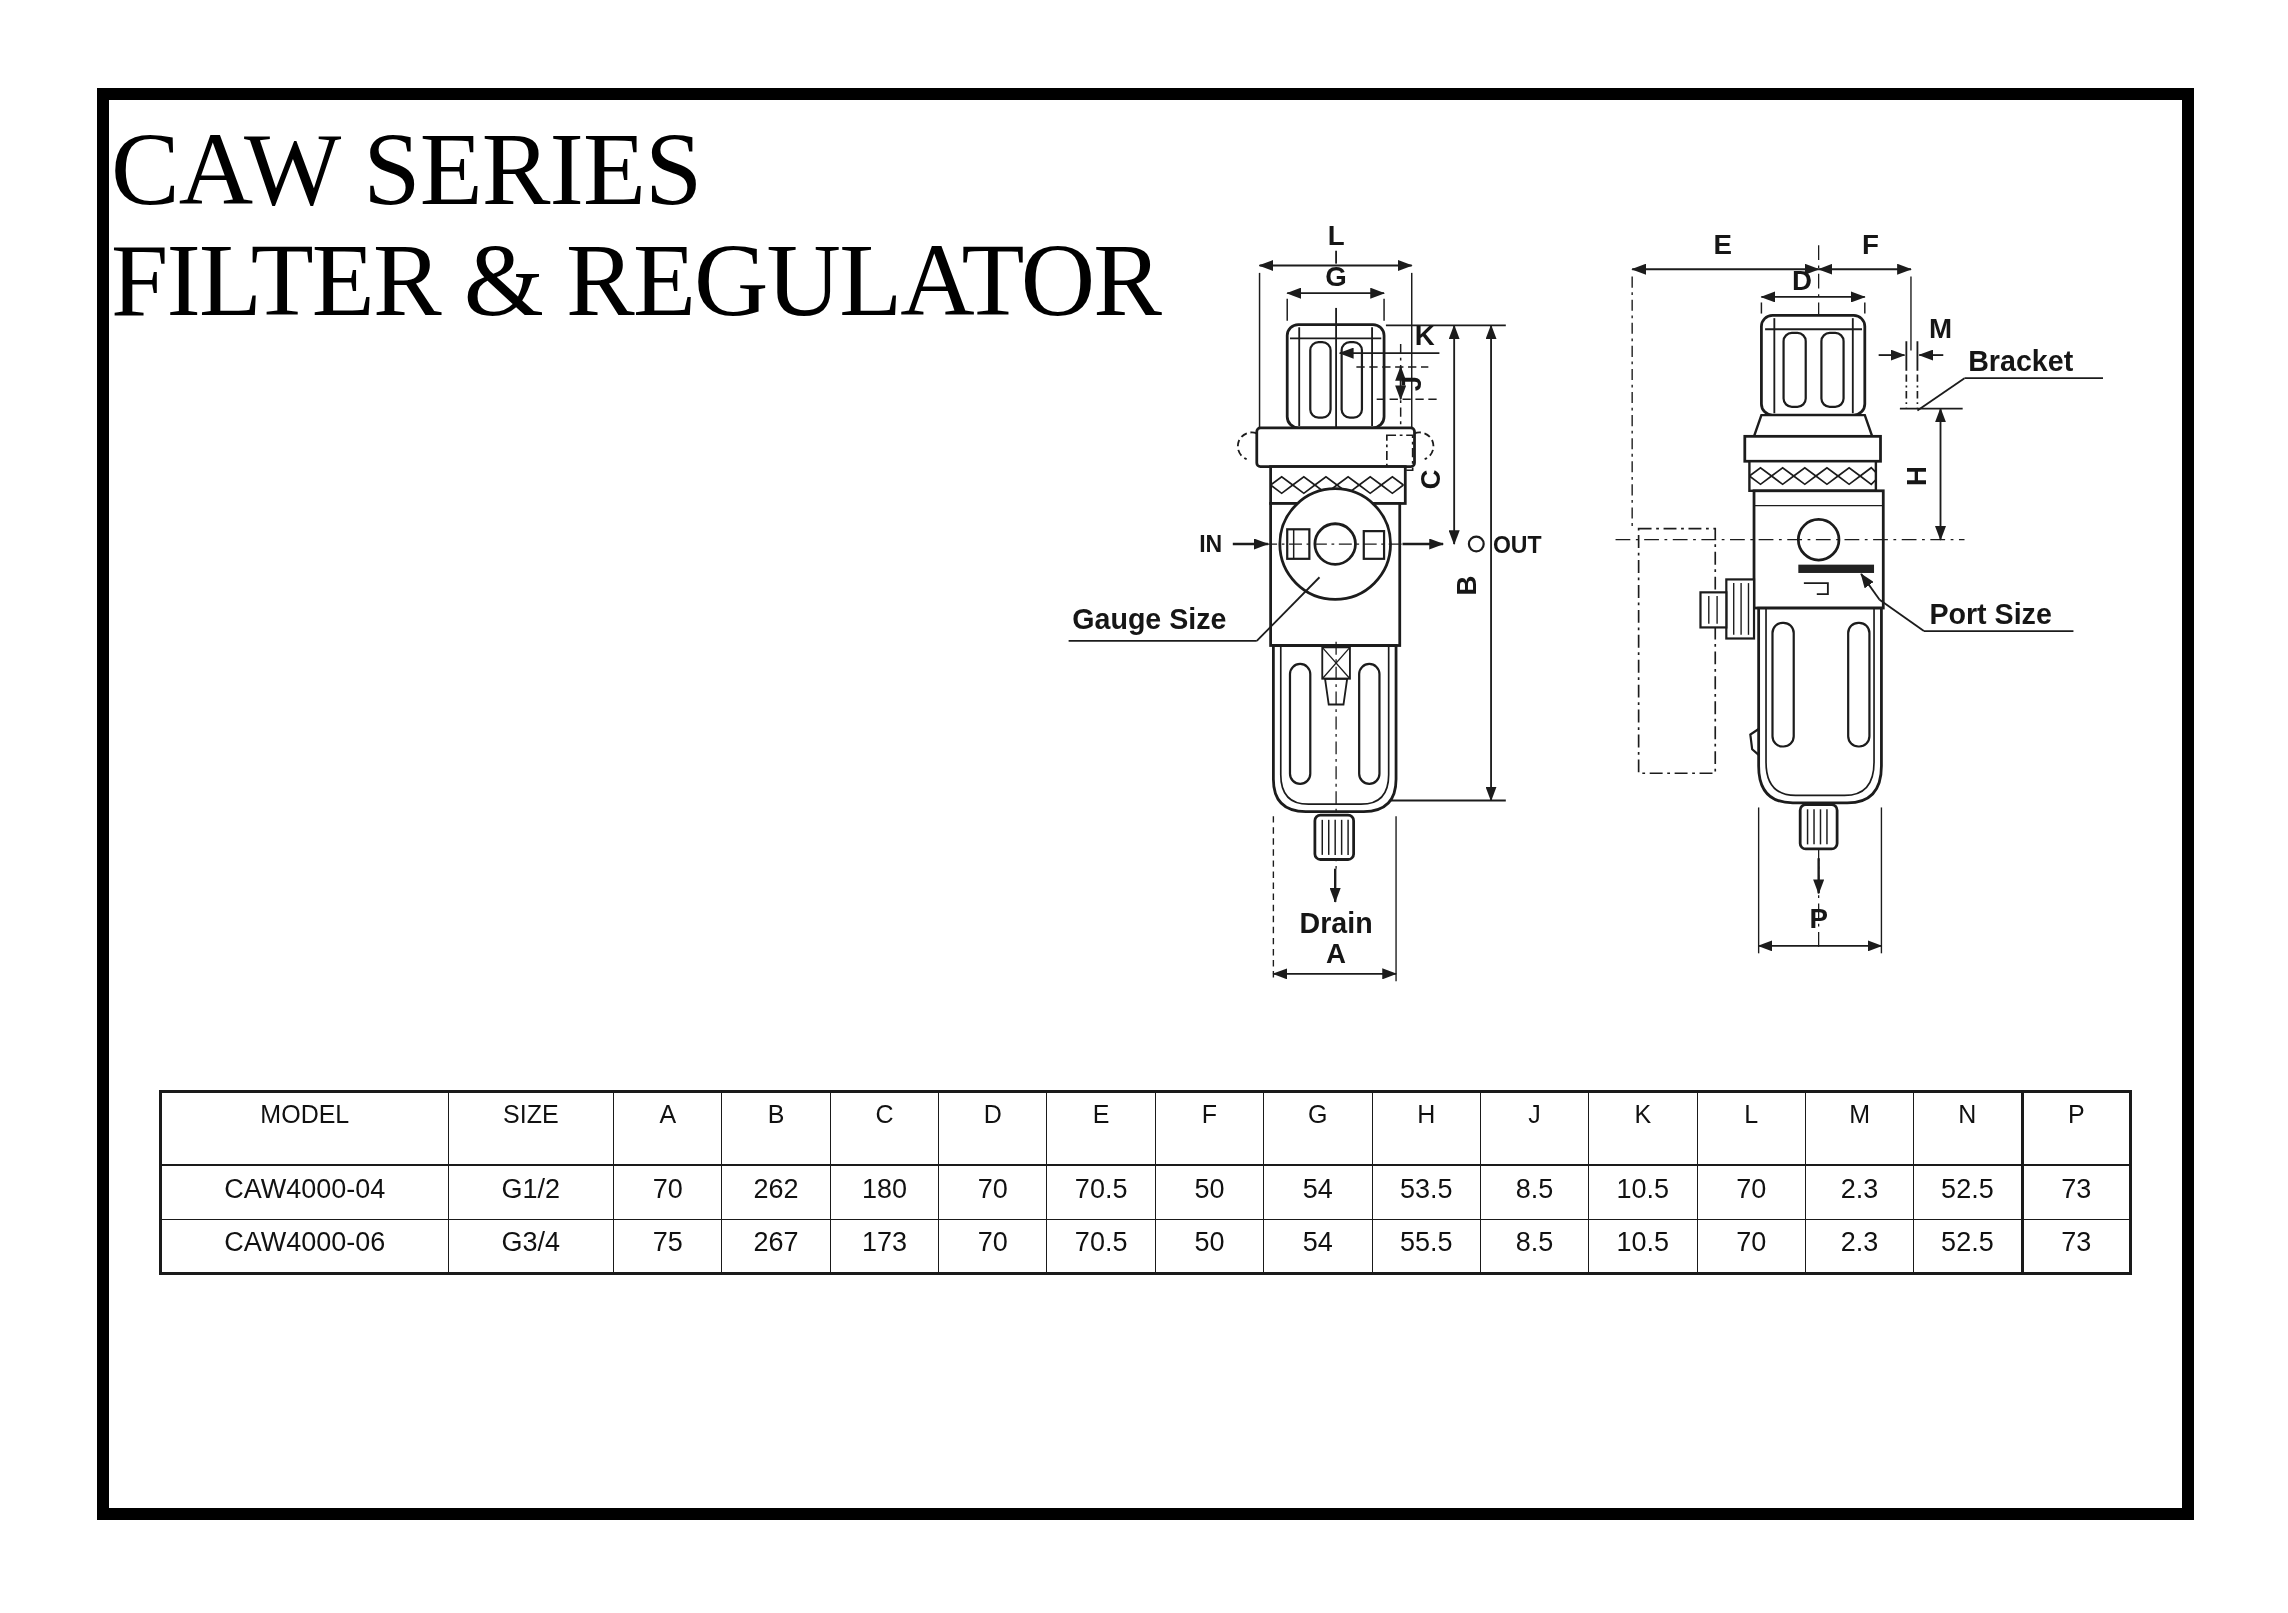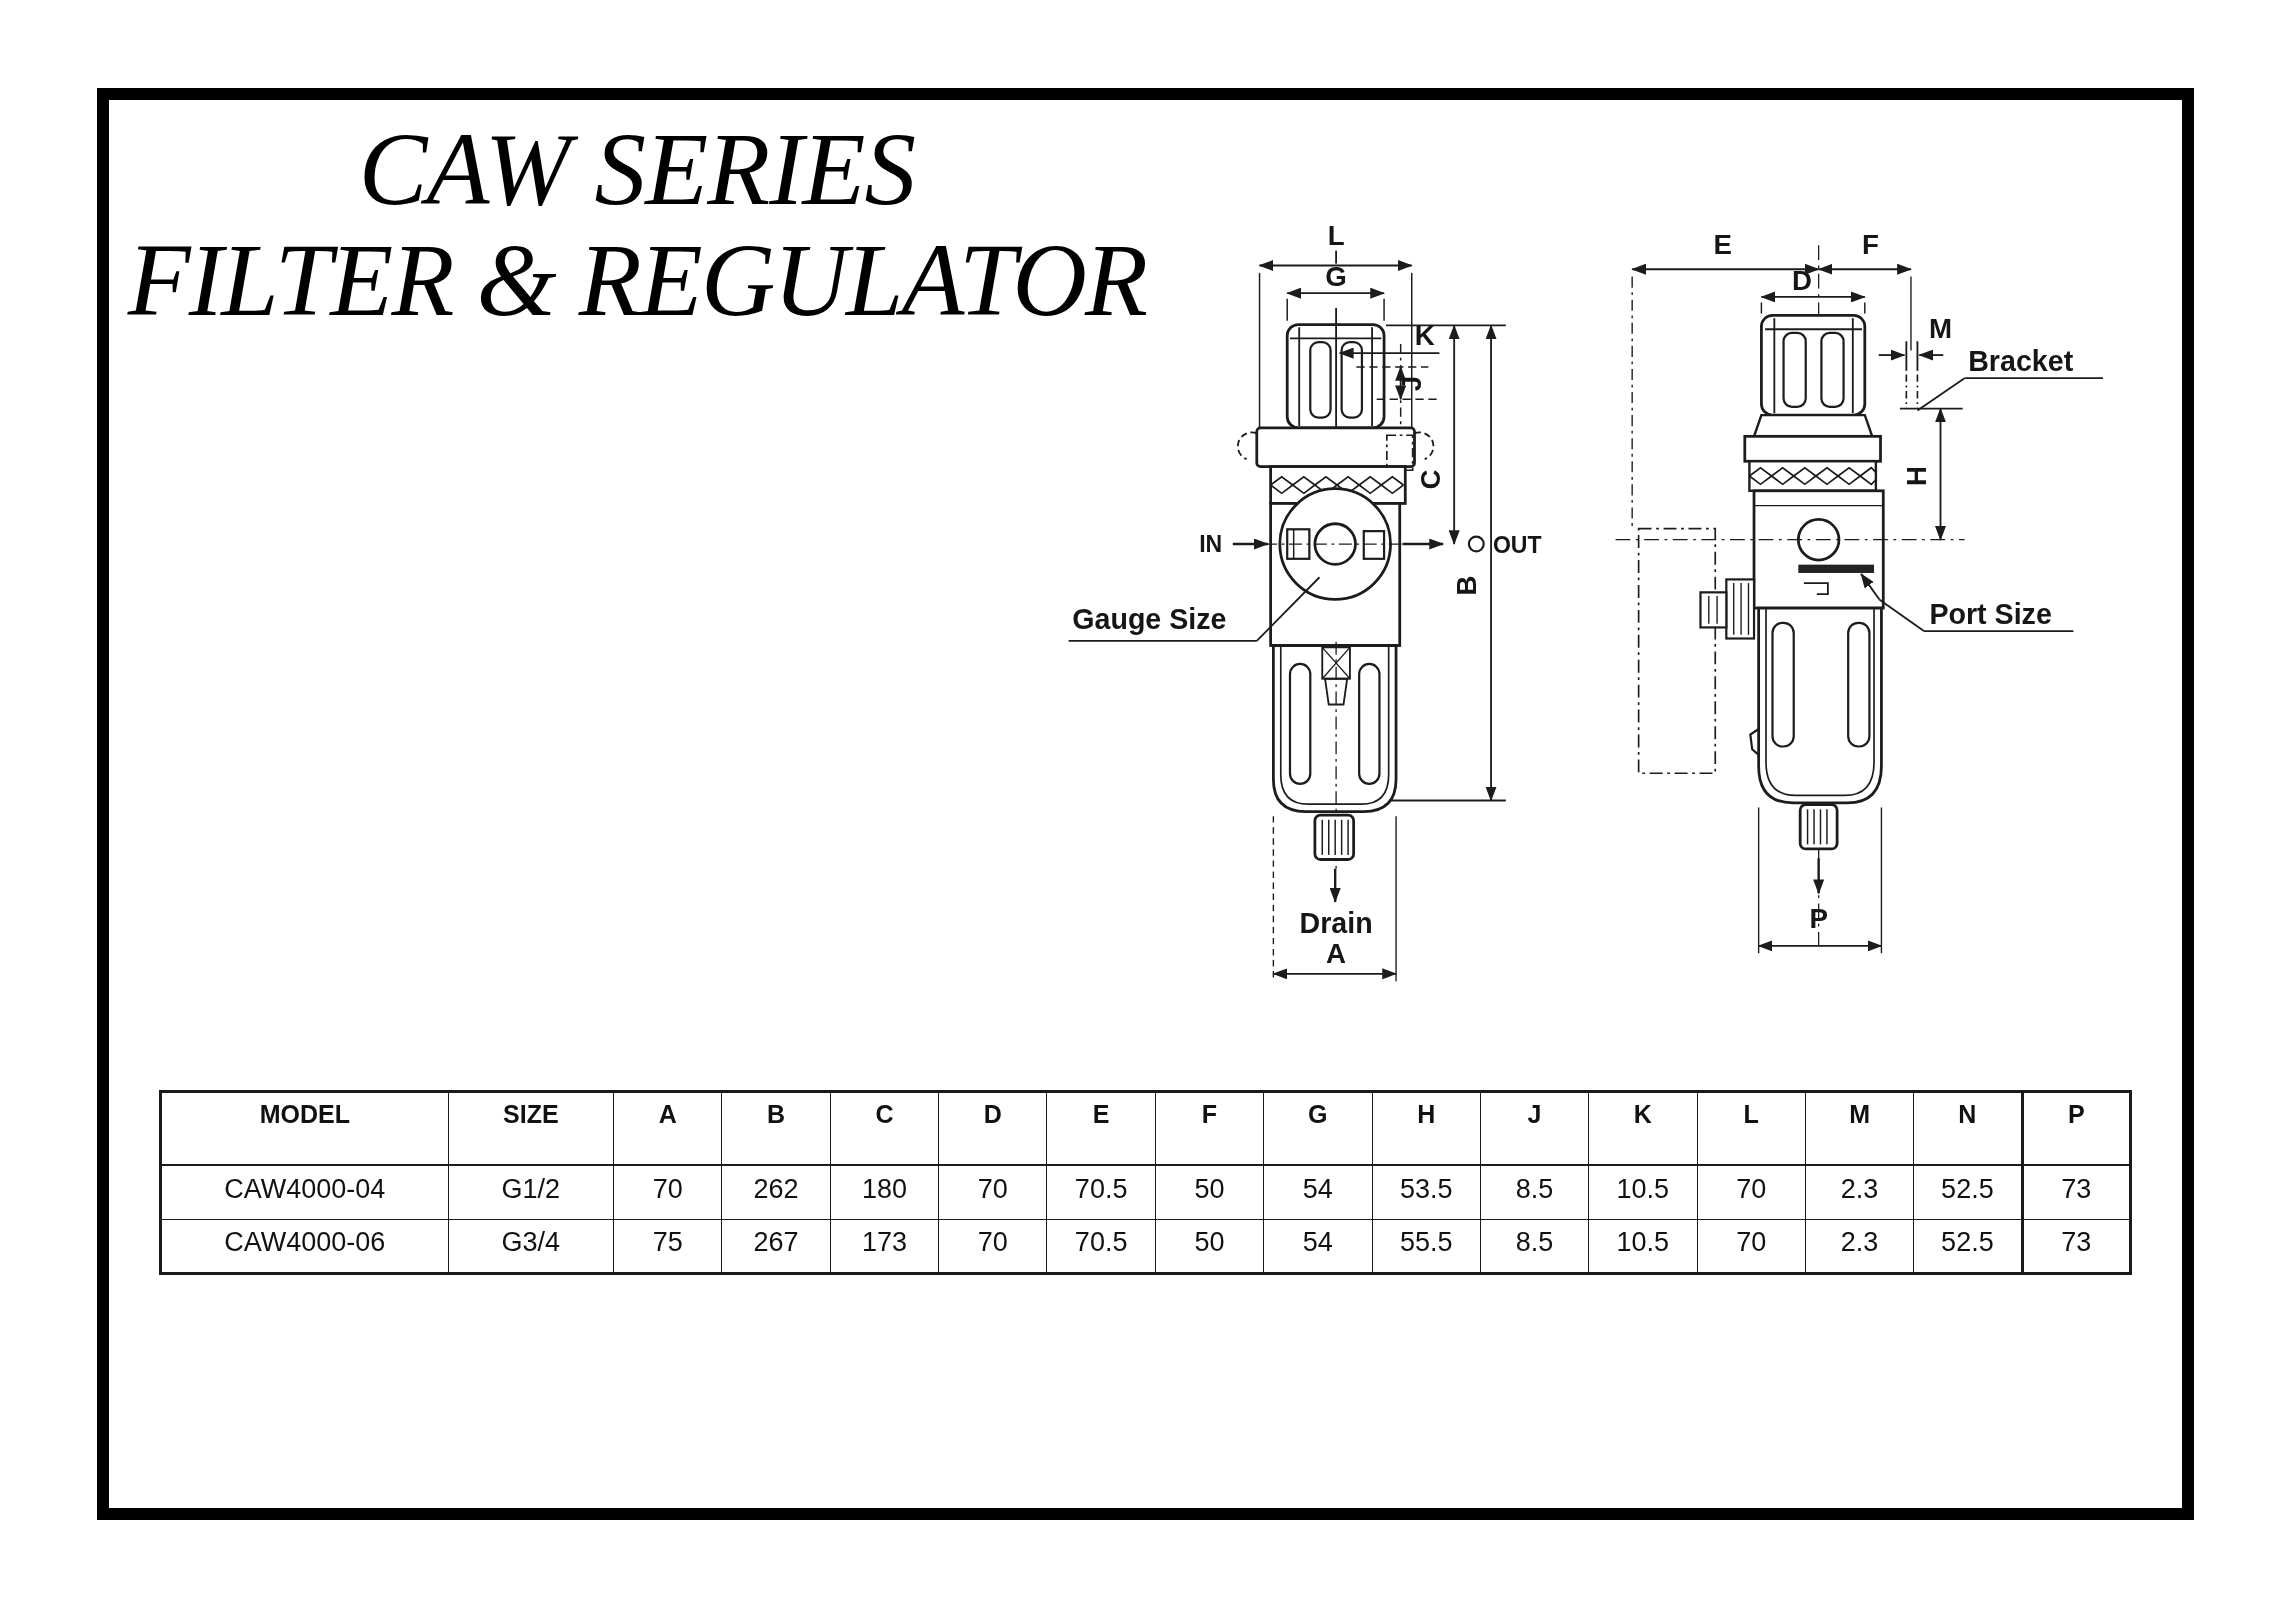--- a/index.html
+++ b/index.html
@@ -1,35 +1,35 @@
 <!DOCTYPE html>
 <html style="font-size:14.8px"><head>
 <meta charset="utf-8">
 <style>
   html,body{margin:0;padding:0;background:#ffffff;}
   .page{position:relative;width:2289px;height:1613px;background:#ffffff;overflow:hidden;
         font-family:"Liberation Sans", sans-serif;color:#111;}
   .frame{position:absolute;left:97px;top:88px;width:2097px;height:1432px;
          border:12px solid #000;box-sizing:border-box;background:#fff;}
-  .title-block{position:absolute;left:111px;top:118px;width:1052px;text-align:center;
-               font-family:"Liberation Serif", serif;color:#000;font-style:italic;}
+  .title-block{position:absolute;left:111px;top:118px;width:1052px;text-align:left;
+               font-family:"Liberation Serif", serif;color:#000;}
   .title-line1{font-size:103px;line-height:1.0;letter-spacing:-0.9px;white-space:nowrap;}
   .title-line2{font-size:103px;line-height:1.0;letter-spacing:-1.8px;margin-top:8px;white-space:nowrap;}
   svg text{font-family:"Liberation Sans", sans-serif;font-weight:700;fill:#161616;}
   svg .lbl{font-size:30px;}
   svg .lbl-word{font-size:31px;}
   svg .lbl-sm{font-size:25px;}
   svg line,svg path,svg rect,svg circle,svg polyline{vector-effect:none;}
 
   .dim-table{position:absolute;left:159px;top:1090px;width:1973px;border-collapse:collapse;
              table-layout:fixed;background:#fff;}
   .dim-table th,.dim-table td{border:1.8px solid #1a1a1a;text-align:center;vertical-align:top;
              padding:7.4px 1.8px 0 1.8px;overflow:hidden;white-space:nowrap;}
   .dim-table{border:3.7px solid #1a1a1a;}
-  .dim-table th{height:64px;font-size:25px;font-weight:700;border-bottom:2.8px solid #1a1a1a;}
+  .dim-table th{height:64px;font-size:25px;font-weight:400;border-bottom:2.8px solid #1a1a1a;}
   .dim-table td{height:45px;font-size:27px;font-weight:400;}
   .dim-table th:last-child,.dim-table td:last-child{border-left:3.7px solid #1a1a1a;}
   .dim-table tr{page-break-inside:avoid;}
 </style>
 </head>
 <body>
 
 <div class="page">
   <div class="frame"></div>
 

